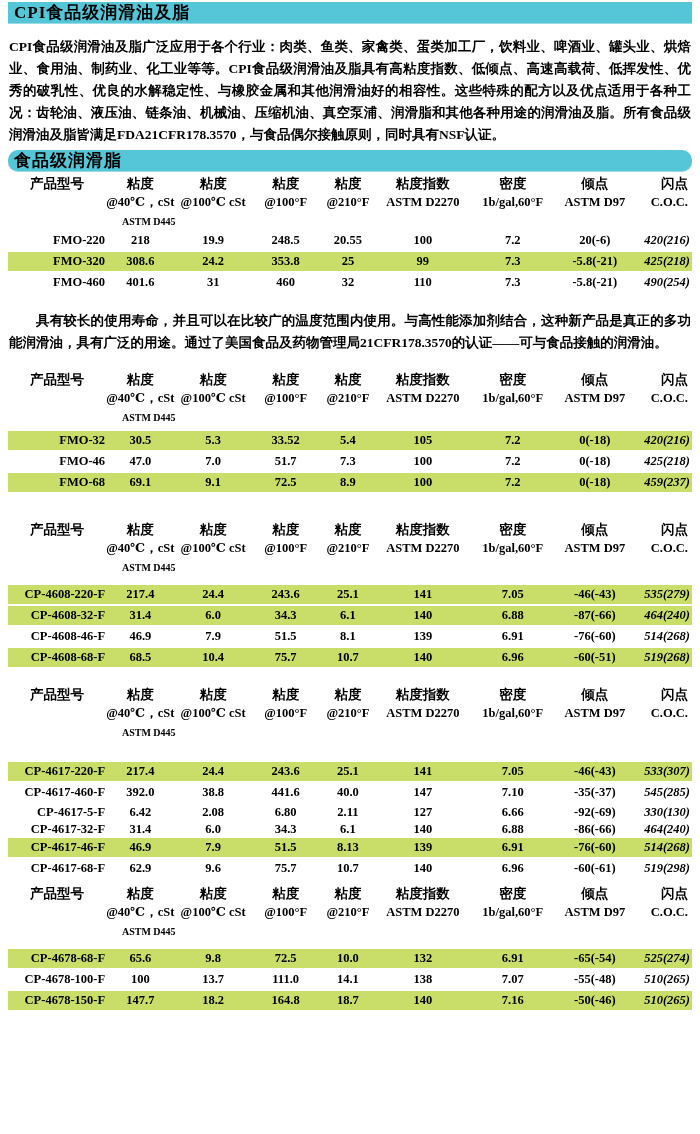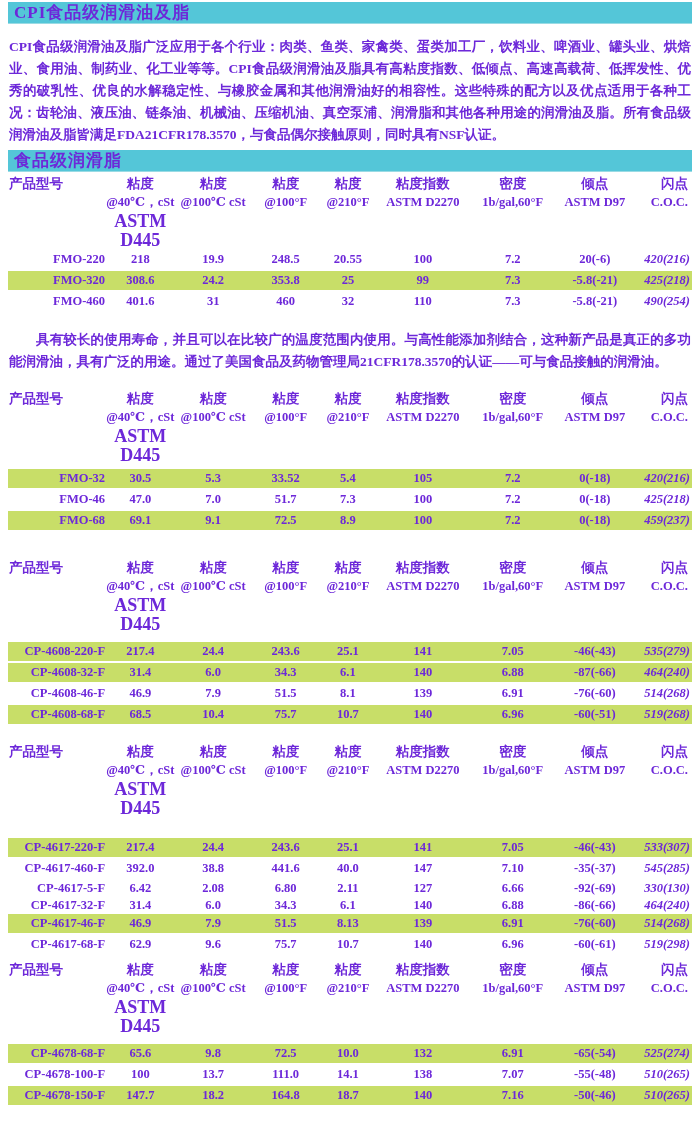--- a/index.html
+++ b/index.html
@@ -5,32 +5,32 @@
   html,body{margin:0;padding:0;background:#ffffff;}
   .page{
     position:relative;
     width:700px;height:1134px;
     box-sizing:border-box;
     padding:0 8px;
     overflow:hidden;
     background:#ffffff;
     font-family:"Liberation Serif","DejaVu Serif",serif;
     font-weight:bold;
-    color:#6d28d9;
+    color:#000000;
   }
   .bar{
     background:var(--cyan,#54c6d8);
     height:21px;line-height:21px;
     font-size:17px;
     padding:0 6px;
     letter-spacing:1px;
     border-bottom:1px solid #9adbe4;
   }
   .bar.first{margin-top:2px;}
-  .bar.second{margin-top:4px;}
+  .bar.second{margin-top:4px;border-radius:10px;}
   .para{
     margin:12px 1px 0 1px;
     font-size:13.5px;
     line-height:22px;
     text-align:justify;
   }
   .para.indent{text-indent:2em;margin-top:16px;}
   .tsec{margin:0;}
   .tsec0{margin-top:2px;}
   .tsec1{margin-top:16px;}
@@ -41,24 +41,24 @@
     width:100%;
     border-collapse:collapse;
     table-layout:fixed;
   }
   table.spec th{
     font-weight:bold;
     vertical-align:top;
     text-align:center;
     padding:0;
   }
-  table.spec th.model-h{text-align:left;padding-left:1px;}
+  table.spec th.model-h{text-align:center;padding-left:1px;}
   .h1{font-size:13.5px;line-height:19px;}
   .h2{font-size:12.5px;line-height:19px;}
-  .h3{font-size:18px;line-height:19px;}
+  .h3{font-size:10px;line-height:19px;text-align:right;}
   table.spec td{
     font-size:12.5px;
     line-height:19px;
     height:19px;
     text-align:center;
     padding:0;
     border-bottom:2px solid #ffffff;
     white-space:nowrap;
     overflow:hidden;
   }

